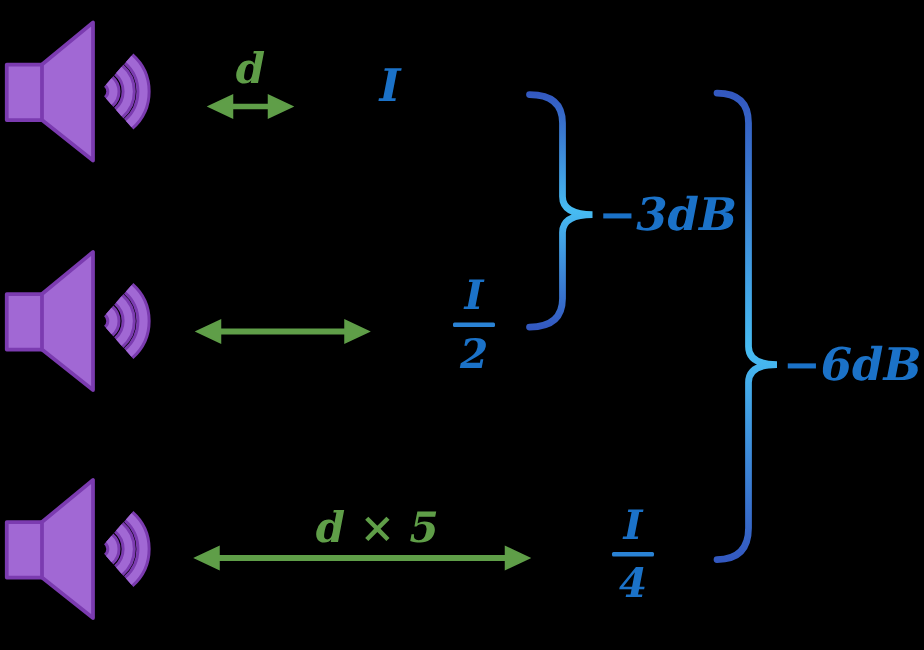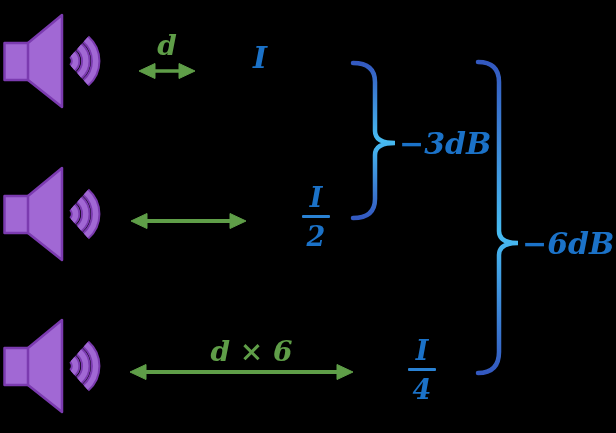--- a/index.html
+++ b/index.html
@@ -94,21 +94,21 @@
 
   <div class="lbl blue sz30" style="left:238px;top:43px;width:44px">I</div>
 
 
   <div class="fraction" style="left:294px;top:184px;width:44px">
     <span class="frac-num">I</span>
     <span class="frac-bar"></span>
     <span class="frac-den">2</span>
   </div>
 
-  <div class="lbl green sz28" style="left:179px;top:338px;width:145px">d × 6</div>
+  <div class="lbl green sz28" style="left:179px;top:338px;width:145px">d × 5</div>
 
   <div class="fraction" style="left:400px;top:337px;width:44px">
     <span class="frac-num">I</span>
     <span class="frac-bar"></span>
     <span class="frac-den">4</span>
   </div>
 
   <div class="lbl blue sz30" style="left:399px;top:129px;width:92px;text-align:right">−3dB</div>
 
   <div class="lbl blue sz30" style="left:522px;top:229px;width:92px;text-align:center">−6dB</div>

